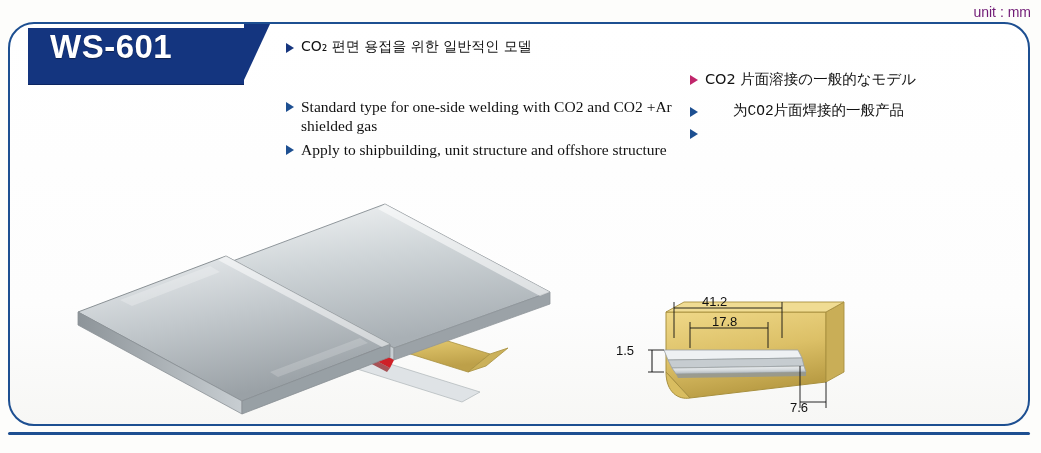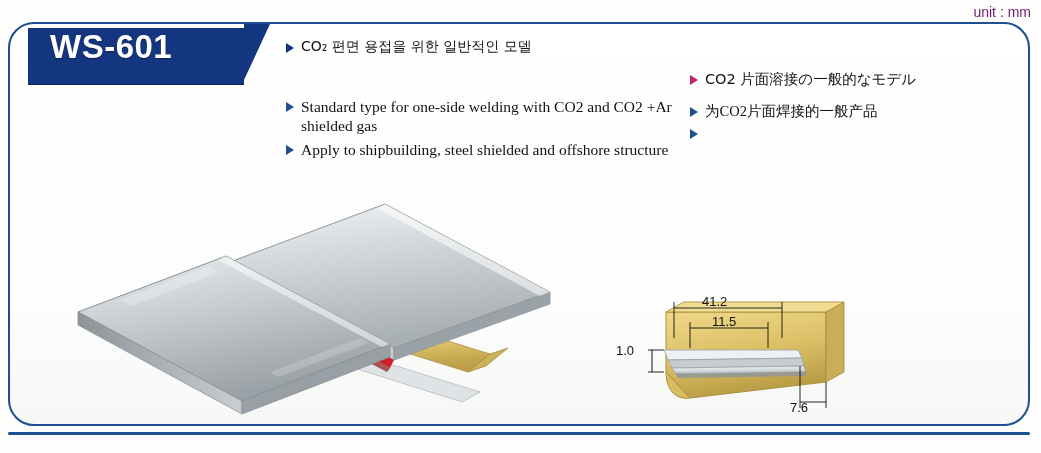--- a/index.html
+++ b/index.html
@@ -61,21 +61,21 @@
     border-top:5px solid transparent;
     border-bottom:5px solid transparent;
   }
   .tri.blue{border-left-color:#1d4f91;}
   .tri.navy{border-left-color:#16357e;}
   .tri.magenta{border-left-color:#c0266b;}
   .txt{font-size:14.5px;color:#111;line-height:1.25;}
   .txt.serif{font-family:"Liberation Serif", serif;font-size:15.5px;}
   .txt.kr{font-family:"DejaVu Sans", sans-serif;font-size:14px;}
   .txt.jp{font-family:"DejaVu Sans", sans-serif;font-size:14.5px;}
-  .txt.cn{font-family:Liberation Serif, serif;font-size:14.5px;}
+  .txt.cn{font-family:Liberation Mono, monospace;font-size:14.5px;margin-left:28px;}
   
   #kr-list{left:286px;top:38px;width:380px;}
   #en-list{left:286px;top:97px;width:400px;}
   #jp-list{left:690px;top:46px;width:330px;margin-top:24px;}
   #cn-list{left:690px;top:102px;width:330px;}
 
   
   #plate-art{position:absolute;left:60px;top:196px;width:560px;height:225px;}
   
   #detail-art{position:absolute;left:630px;top:288px;width:260px;height:140px;}
@@ -107,21 +107,21 @@
     </div>
   </div>
 
   <div class="bullets" id="en-list">
     <div class="b-row">
       <span class="tri blue"></span>
       <span class="txt serif">Standard type for one-side welding with CO2 and CO2 +Ar shielded gas</span>
     </div>
     <div class="b-row">
       <span class="tri blue"></span>
-      <span class="txt serif">Apply to shipbuilding, steel shielded and offshore structure</span>
+      <span class="txt serif">Apply to shipbuilding, unit structure and offshore structure</span>
     </div>
   </div>
 
   <div class="bullets" id="jp-list">
     <div class="b-row">
       <span class="tri magenta"></span>
       <span class="txt jp">CO2 片面溶接の一般的なモデル</span>
     </div>
   </div>
 
@@ -221,19 +221,19 @@
 
       <line x1="60" y1="34" x2="60" y2="60" stroke="#111" stroke-width="0.9"></line>
       <line x1="138" y1="34" x2="138" y2="60" stroke="#111" stroke-width="0.9"></line>
       <line x1="60" y1="40" x2="138" y2="40" stroke="#111" stroke-width="0.9"></line>
 
       <line x1="170" y1="78" x2="170" y2="120" stroke="#111" stroke-width="0.9"></line>
       <line x1="196" y1="94" x2="196" y2="120" stroke="#111" stroke-width="0.9"></line>
       <line x1="170" y1="114" x2="196" y2="114" stroke="#111" stroke-width="0.9"></line>
     </svg>
 
-    <div class="dim-txt" style="left:-14px;top:55px;">1.0</div>
+    <div class="dim-txt" style="left:-14px;top:55px;">1.5</div>
     <div class="dim-txt" style="left:72px;top:6px;">41.2</div>
-    <div class="dim-txt" style="left:82px;top:26px;">11.5</div>
+    <div class="dim-txt" style="left:82px;top:26px;">17.8</div>
     <div class="dim-txt" style="left:160px;top:112px;">7.6</div>
   </div>
 
 </div>
 
 </body></html>

